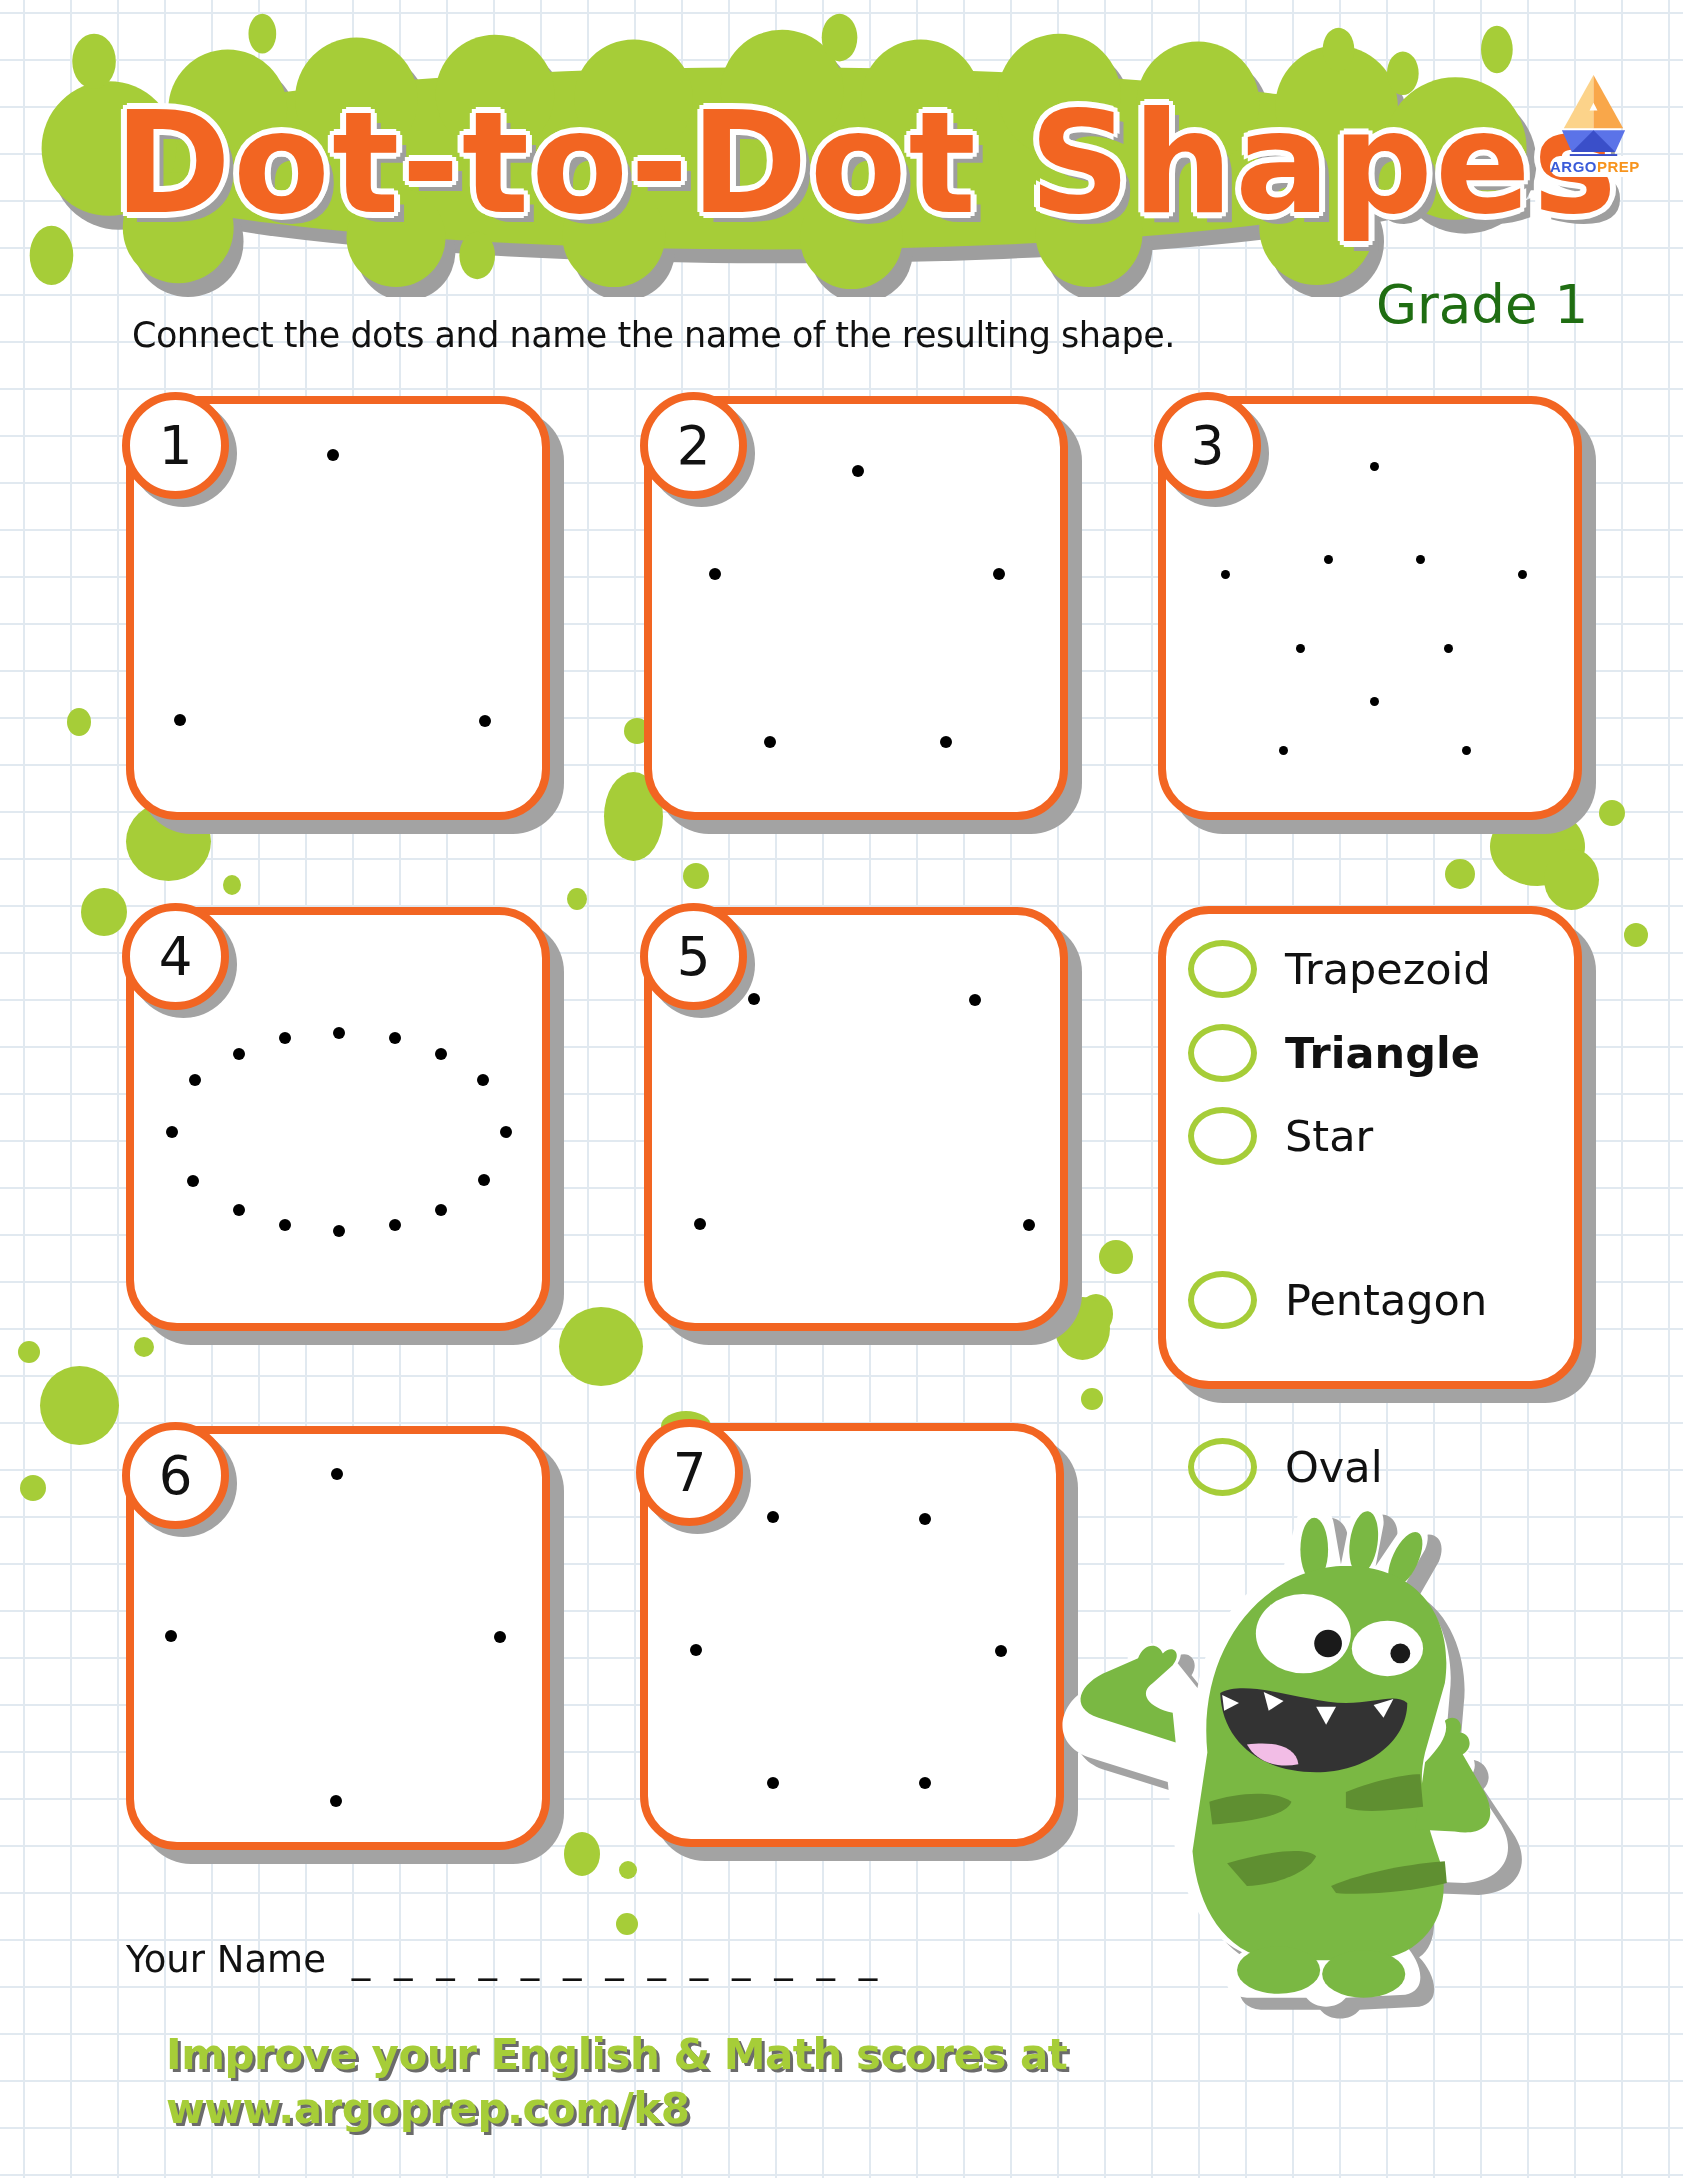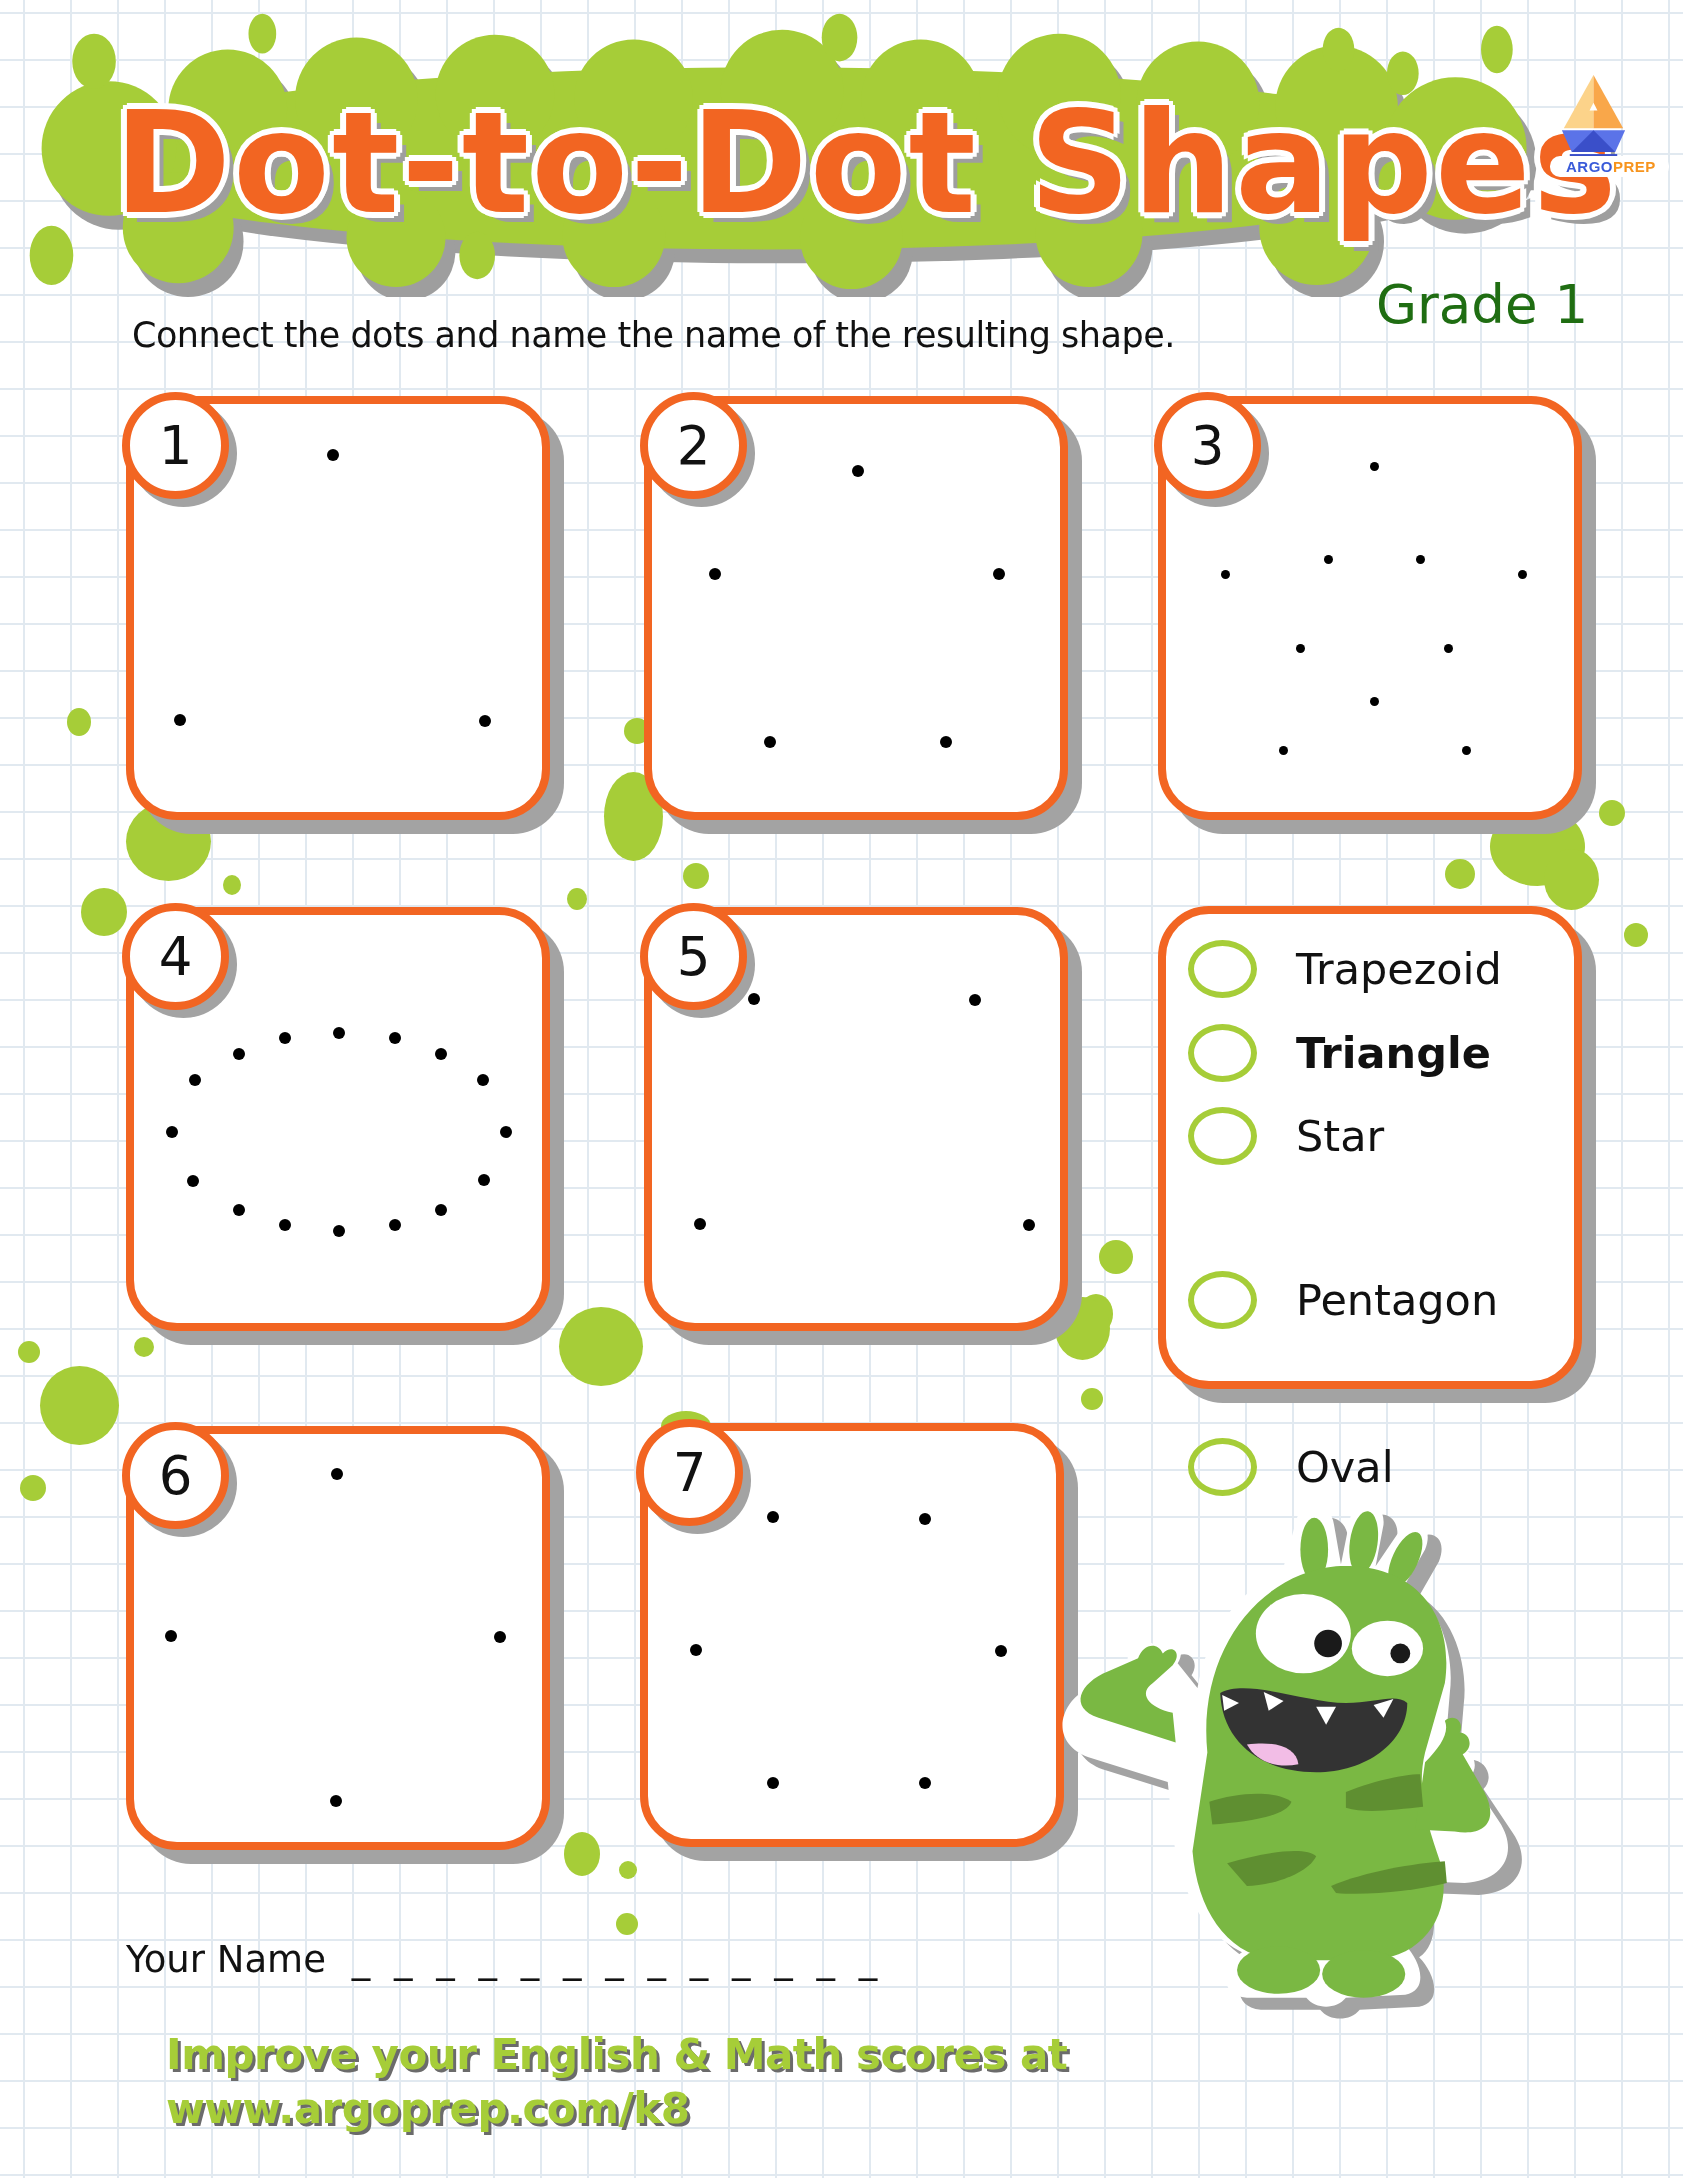--- a/index.html
+++ b/index.html
@@ -24,21 +24,21 @@
     -webkit-text-stroke:0px;
     text-shadow:
       6px 0 0 #fff, -6px 0 0 #fff, 0 6px 0 #fff, 0 -6px 0 #fff,
       4px 4px 0 #fff, -4px -4px 0 #fff, 4px -4px 0 #fff, -4px 4px 0 #fff,
       10px 10px 0 #9e9e9e;
     line-height:168px;
   }
   .logo { position:absolute; left:1550px; top:71px; width:87px; height:111px; }
   .logo-text { position:absolute; left:0; top:85px; width:87px; text-align:center;
     font-family:"Liberation Sans", sans-serif; font-weight:bold; font-size:15px; letter-spacing:0.5px;
-    background:#fff; border-radius:10px; padding:2px 16px; }
+    background:#fff; border-radius:10px; padding:2px 0; }
   .logo-text .a { color:#3a5bd9; }
   .logo-text .p { color:#f7941d; }
 
   .instruction { position:absolute; left:132px; top:315px; font-size:35px; color:#111;
     font-family:"DejaVu Sans", sans-serif; letter-spacing:-0.5px; }
   .grade { position:absolute; left:1376px; top:274px; font-size:53px; color:#1f6d12;
     font-family:"DejaVu Sans", sans-serif; }
 
   
   .card {
@@ -52,21 +52,21 @@
     display:flex; align-items:center; justify-content:center;
     font-family:"DejaVu Sans", sans-serif; font-size:53px; color:#111; z-index:2;
   }
   .dot { position:absolute; width:12px; height:12px; border-radius:50%; background:#000; margin:-6px 0 0 -6px; }
   .dot.sm { width:9px; height:9px; margin:-4.5px 0 0 -4.5px; }
 
   .wordbank {
     position:absolute; left:1158px; top:906px; width:408px; height:467px; background:#fff;
     border:8px solid #f26522; border-radius:51px; box-shadow:14px 14px 0 #a3a3a3;
   }
-  .wb-item { position:absolute; left:22px; height:59px; display:flex; align-items:center;gap:11px; }
+  .wb-item { position:absolute; left:22px; height:59px; display:flex; align-items:center; }
   .wb-ring { width:57px; height:46px; border:6px solid #a6cd38; border-radius:50%; }
   .wb-label { margin-left:28px; font-size:43px; color:#111; font-family:"DejaVu Sans", sans-serif; }
 
   .yourname { position:absolute; left:126px; top:1938px; font-size:37px; color:#111;
     font-family:"DejaVu Sans", sans-serif; white-space:nowrap; }
   .promo { position:absolute; left:126px; font-size:42px; color:#a6cd38; font-weight:bold;
     font-family:"DejaVu Sans", sans-serif; white-space:nowrap; text-shadow:3px 3px 0 #6b6b6b; letter-spacing:-0.5px;margin-left:40px; }
 
   .monster { position:absolute; left:1049px; top:1495px; width:574px; height:683px; }
 </style>

